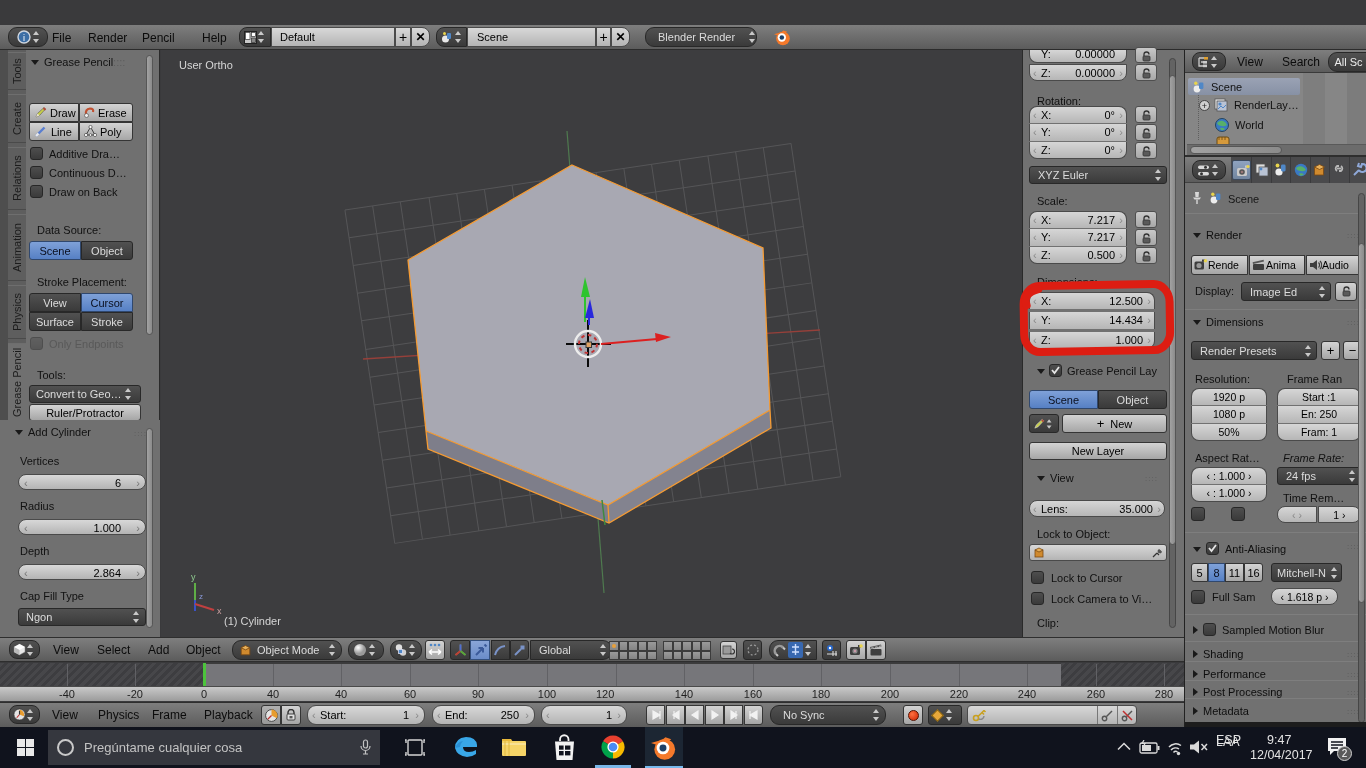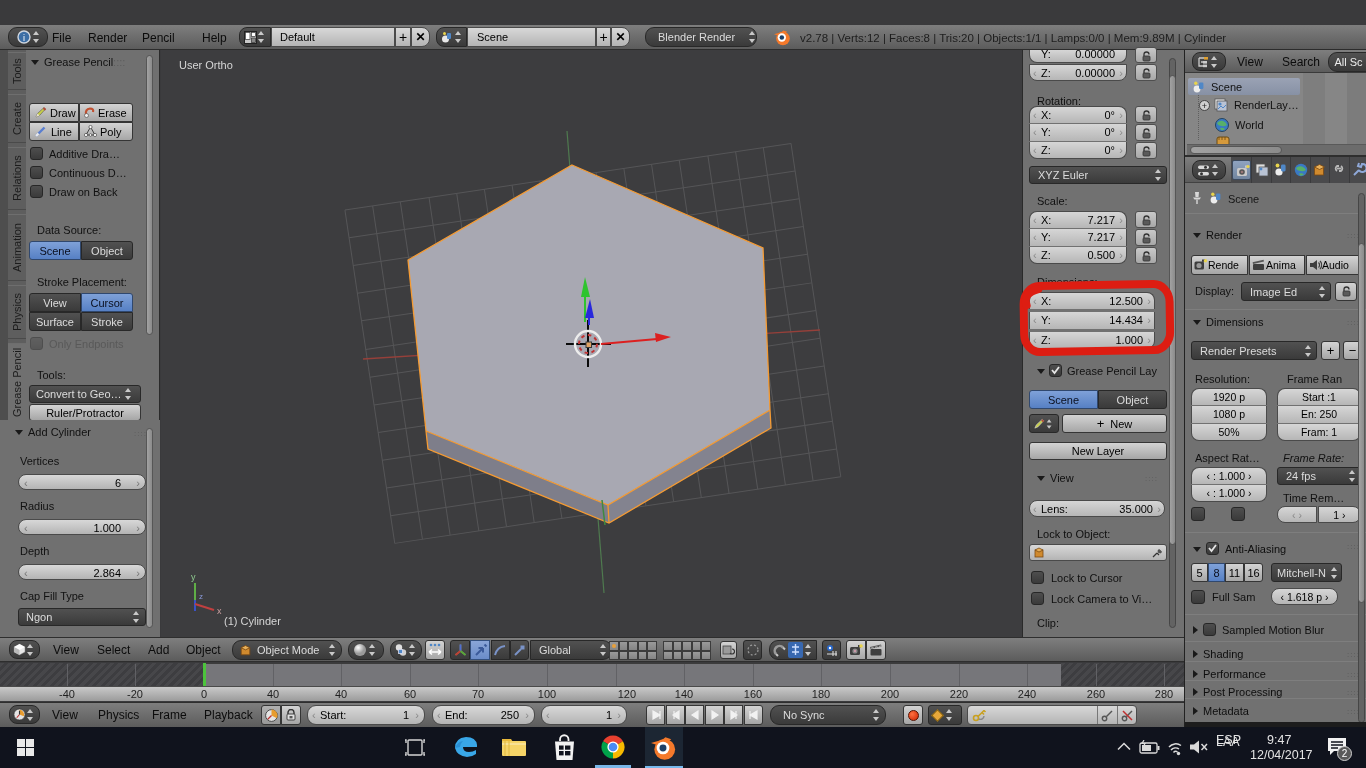--- a/index.html
+++ b/index.html
@@ -65,21 +65,20 @@
   <div class="abs fld ctr" style="left:596px;top:2px;width:15px;height:20px;font-size:14px;">+</div>
   <div class="abs fld ctr" style="left:611px;top:2px;width:19px;height:20px;border-radius:0 8px 8px 0;font-size:12px;font-weight:bold;">✕</div>
   <div class="abs db lft" style="left:645px;top:2px;width:112px;height:20px;border-radius:9px;padding-left:12px;">Blender Render<span class="updn" style="margin-left:14px;"></span></div>
   <svg class="abs" style="left:774px;top:4px;" width="17" height="17" viewBox="0 0 18 18">
     <path d="M0 5.5 L9 3 L7.5 8 Z" fill="#f4792b"></path>
     <path d="M10 1.5 L14 3 L10 6 L7 4 Z" fill="#f4792b"></path>
     <circle cx="9.5" cy="10" r="7.2" fill="#f4792b"></circle>
     <circle cx="8.3" cy="9" r="4.4" fill="#fff"></circle>
     <circle cx="8.3" cy="9" r="2.4" fill="#1d3f66"></circle>
   </svg>
-  <div class="abs" style="left:800px;top:7px;font-size:11.5px;color:#1e1e1e;white-space:nowrap;">v2.78 | Verts:12 | Faces:8 | Tris:20 | Objects:1/1 | Lamps:0/0 | Mem:9.89M | Cylinder</div>
 </div>
 
 <div class="abs" style="left:0;top:50px;width:160px;height:587px;background:#707070;border-right:1px solid #2a2a2a;">
   <div class="abs" style="left:0;top:0;width:8px;height:375px;background:#4e4e4e;"></div>
   <div class="abs" style="left:8px;top:0;width:18px;height:375px;background:#5e5e5e;"></div>
 </div>
 <div id="tabs">
   <style>
     .vtab{position:absolute;left:8px;width:18px;background:#5e5e5e;border-bottom:1px solid #4a4a4a;border-top:1px solid #6e6e6e;}
     .vtab span{position:absolute;left:2px;top:0;height:100%;writing-mode:vertical-rl;transform:rotate(180deg);font-size:11px;color:#1c1c1c;white-space:nowrap;display:flex;align-items:center;justify-content:center;width:14px;}
@@ -549,23 +548,23 @@
         <div class="abs" style="left:1164px;top:1px;width:1px;height:22px;background:#616165;"></div>
       </div>
   <div class="abs" style="left:203px;top:0;width:3px;height:23px;background:#4cc43c;"></div>
   <div class="abs" style="left:0;top:23px;width:1184px;height:15px;background:linear-gradient(#c9c9c9,#9b9b9b);border-top:1px solid #4a4a4a;" id="ruler">
         <div style="position:absolute;left:47px;top:1px;width:40px;text-align:center;font-size:11px;color:#1f1f1f;">-40</div>
         <div style="position:absolute;left:115px;top:1px;width:40px;text-align:center;font-size:11px;color:#1f1f1f;">-20</div>
         <div style="position:absolute;left:184px;top:1px;width:40px;text-align:center;font-size:11px;color:#1f1f1f;">0</div>
         <div style="position:absolute;left:253px;top:1px;width:40px;text-align:center;font-size:11px;color:#1f1f1f;">40</div>
         <div style="position:absolute;left:321px;top:1px;width:40px;text-align:center;font-size:11px;color:#1f1f1f;">40</div>
         <div style="position:absolute;left:390px;top:1px;width:40px;text-align:center;font-size:11px;color:#1f1f1f;">60</div>
-        <div style="position:absolute;left:458px;top:1px;width:40px;text-align:center;font-size:11px;color:#1f1f1f;">70</div>
+        <div style="position:absolute;left:458px;top:1px;width:40px;text-align:center;font-size:11px;color:#1f1f1f;">90</div>
         <div style="position:absolute;left:527px;top:1px;width:40px;text-align:center;font-size:11px;color:#1f1f1f;">100</div>
-        <div style="position:absolute;left:596px;top:1px;width:40px;text-align:right;font-size:11px;color:#1f1f1f;">120</div>
+        <div style="position:absolute;left:596px;top:1px;width:40px;text-align:left;font-size:11px;color:#1f1f1f;">120</div>
         <div style="position:absolute;left:664px;top:1px;width:40px;text-align:center;font-size:11px;color:#1f1f1f;">140</div>
         <div style="position:absolute;left:733px;top:1px;width:40px;text-align:center;font-size:11px;color:#1f1f1f;">160</div>
         <div style="position:absolute;left:801px;top:1px;width:40px;text-align:center;font-size:11px;color:#1f1f1f;">180</div>
         <div style="position:absolute;left:870px;top:1px;width:40px;text-align:center;font-size:11px;color:#1f1f1f;">200</div>
         <div style="position:absolute;left:939px;top:1px;width:40px;text-align:center;font-size:11px;color:#1f1f1f;">220</div>
         <div style="position:absolute;left:1007px;top:1px;width:40px;text-align:center;font-size:11px;color:#1f1f1f;">240</div>
         <div style="position:absolute;left:1076px;top:1px;width:40px;text-align:center;font-size:11px;color:#1f1f1f;">260</div>
         <div style="position:absolute;left:1144px;top:1px;width:40px;text-align:center;font-size:11px;color:#1f1f1f;">280</div>
       </div>
   <div class="abs grad" style="left:0;top:39px;width:1184px;height:25px;border-top:1px solid #2e2e2e;">
@@ -886,20 +885,28 @@
   <div class="abs" style="left:0;top:672px;width:182px;height:5px;background:#1d1d1d;"></div>
 </div>
 
 <div id="tb" class="abs" style="left:0;top:727px;width:1366px;height:41px;background:#10131d;">
   <svg class="abs" style="left:17px;top:12px;" width="17" height="17" viewBox="0 0 17 17">
         <rect x="0" y="0" width="8" height="8" fill="#e9e9e9"></rect>
         <rect x="9" y="0" width="8" height="8" fill="#e9e9e9"></rect>
         <rect x="0" y="9" width="8" height="8" fill="#e9e9e9"></rect>
         <rect x="9" y="9" width="8" height="8" fill="#e9e9e9"></rect>
       </svg>
+  <div class="abs lft" style="left:48px;top:3px;width:332px;height:35px;background:#35373e;">
+    <span style="display:inline-block;width:17px;height:17px;border:2.5px solid #c9c9c9;border-radius:50%;margin-left:9px;"></span>
+    <span style="margin-left:10px;font-size:13px;color:#c3c3c3;">Pregúntame cualquier cosa</span>
+    <svg class="abs" style="right:8px;top:9px;" width="13" height="17" viewBox="0 0 13 17">
+          <rect x="4.5" y="1" width="4" height="8" rx="2" fill="none" stroke="#c3c3c3" stroke-width="1.2"></rect>
+          <path d="M2 7 a4.5 4.5 0 0 0 9 0 M6.5 12 V15 M4 15 h5" fill="none" stroke="#c3c3c3" stroke-width="1.2"></path>
+        </svg>
+  </div>
   <svg class="abs" style="left:404px;top:11px;" width="22" height="19" viewBox="0 0 22 19">
         <rect x="4" y="2" width="14" height="15" rx="1" fill="none" stroke="#d5d5d5" stroke-width="1.4"></rect>
         <path d="M2 5 V2 H1 M20 5 V2 h1 M2 14 v3 h-1 M20 14 v3 h1" stroke="#d5d5d5" stroke-width="1.4" fill="none"></path>
       </svg>
   <div class="abs" style="left:452px;top:6px;width:28px;height:28px;">
     <svg width="28" height="28" viewBox="0 0 28 28">
           <path d="M3 15 Q3 5 14 4 Q24 4 25 12 L25 14 L11 14 Q11 19 17 19 Q21 19 24 17 L24 21 Q20 24 15 24 Q5 23 3 15 Z" fill="#39a7e8"></path>
           <path d="M3 15 Q5 9 11 8 Q8 11 8 14 Z" fill="#2a8fd4"></path>
         </svg></div>
   <div class="abs" style="left:501px;top:8px;width:26px;height:24px;">

